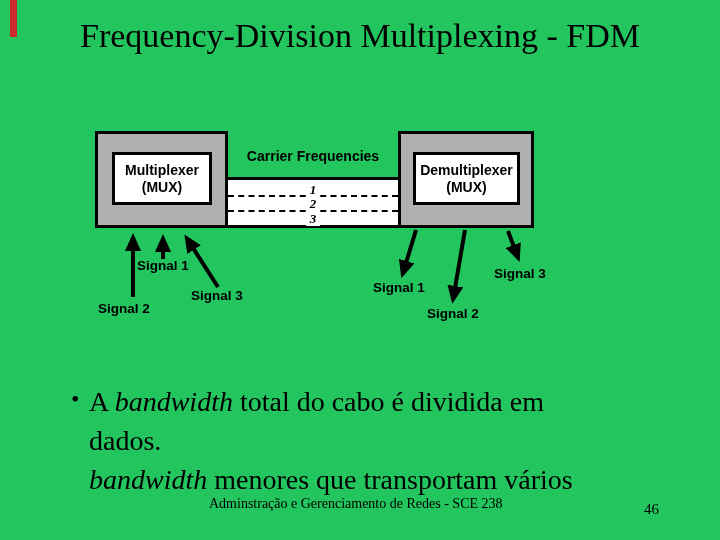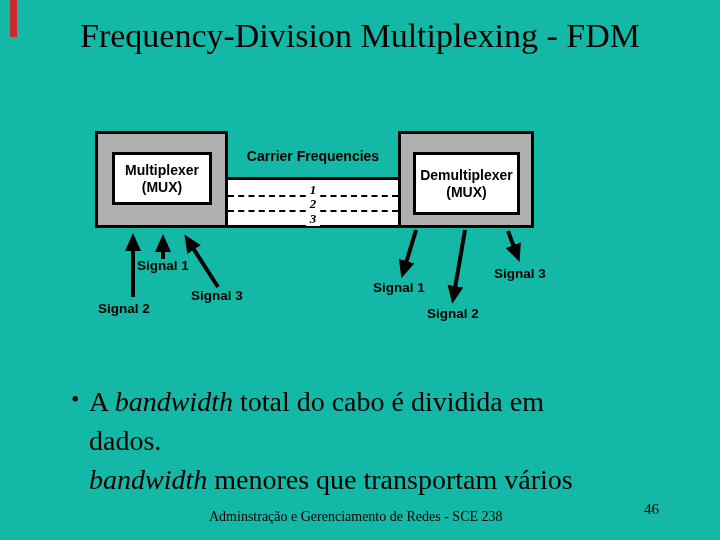--- a/index.html
+++ b/index.html
@@ -1,17 +1,17 @@
 <!DOCTYPE html>
 <html><head>
 <meta charset="utf-8">
 <style>
   html,body { margin:0; padding:0; background:#fff; }
   .slide {
-    position:relative; width:720px; height:540px; background:#14b8a6;
+    position:relative; width:720px; height:540px; background:#22c55e;
     font-family:"Liberation Serif", serif; color:#000; overflow:hidden;
   }
   * { box-sizing:border-box; }
 
   .accent-mark { position:absolute; left:10px; top:0; width:7px; height:37px; background:#cc2b2b; }
 
   .title {
     position:absolute; left:0; top:16px; width:720px; text-align:center;
     font-size:34px; line-height:40px; white-space:nowrap;
   }
@@ -21,21 +21,21 @@
   .box-left  { left:95px;  top:131px; width:133px; height:97px; }
   .box-right { left:398px; top:131px; width:136px; height:97px; }
 
   .white-box {
     position:absolute; background:#fff; border:3px solid #000;
     display:flex; flex-direction:column; justify-content:center; align-items:center;
     font-family:"Liberation Sans", sans-serif; font-weight:bold; font-size:14px;
     line-height:17px; text-align:center; white-space:nowrap;
   }
   .mux-box   { left:112px; top:152px; width:100px; height:53px; }
-  .demux-box { left:413px; top:152px; width:107px; height:63px; }
+  .demux-box { left:413px; top:152px; width:107px; height:53px; }
 
   .carrier-label {
     position:absolute; left:228px; top:148px; width:170px; text-align:center;
     font-family:"Liberation Sans", sans-serif; font-weight:bold; font-size:14px; white-space:nowrap;
   }
 
   .cable {
     position:absolute; left:228px; top:177px; width:170px; height:51px;
     background:#fff; border-top:3px solid #000; border-bottom:3px solid #000;
   }
@@ -65,21 +65,21 @@
 
   
   .body-text {
     position:absolute; left:89px; top:382px; width:580px;
     font-size:28px; line-height:39px;
   }
   .bullet { position:absolute; left:-18px; top:-2px; font-size:24px; }
   .body-text em { font-style:italic; }
 
   
-  .footer-course { position:absolute; left:209px; top:509px; font-size:14px; line-height:16px; white-space:nowrap; }
+  .footer-course { position:absolute; left:209px; top:496px; font-size:14px; line-height:16px; white-space:nowrap; }
   .footer-page   { position:absolute; left:644px; top:501px; font-size:15px; line-height:16px; }
 </style>
 </head>
 <body>
 
 <div class="slide">
 
   <div class="accent-mark"></div>
 
   <div class="title">Frequency-Division Multiplexing - FDM</div>

